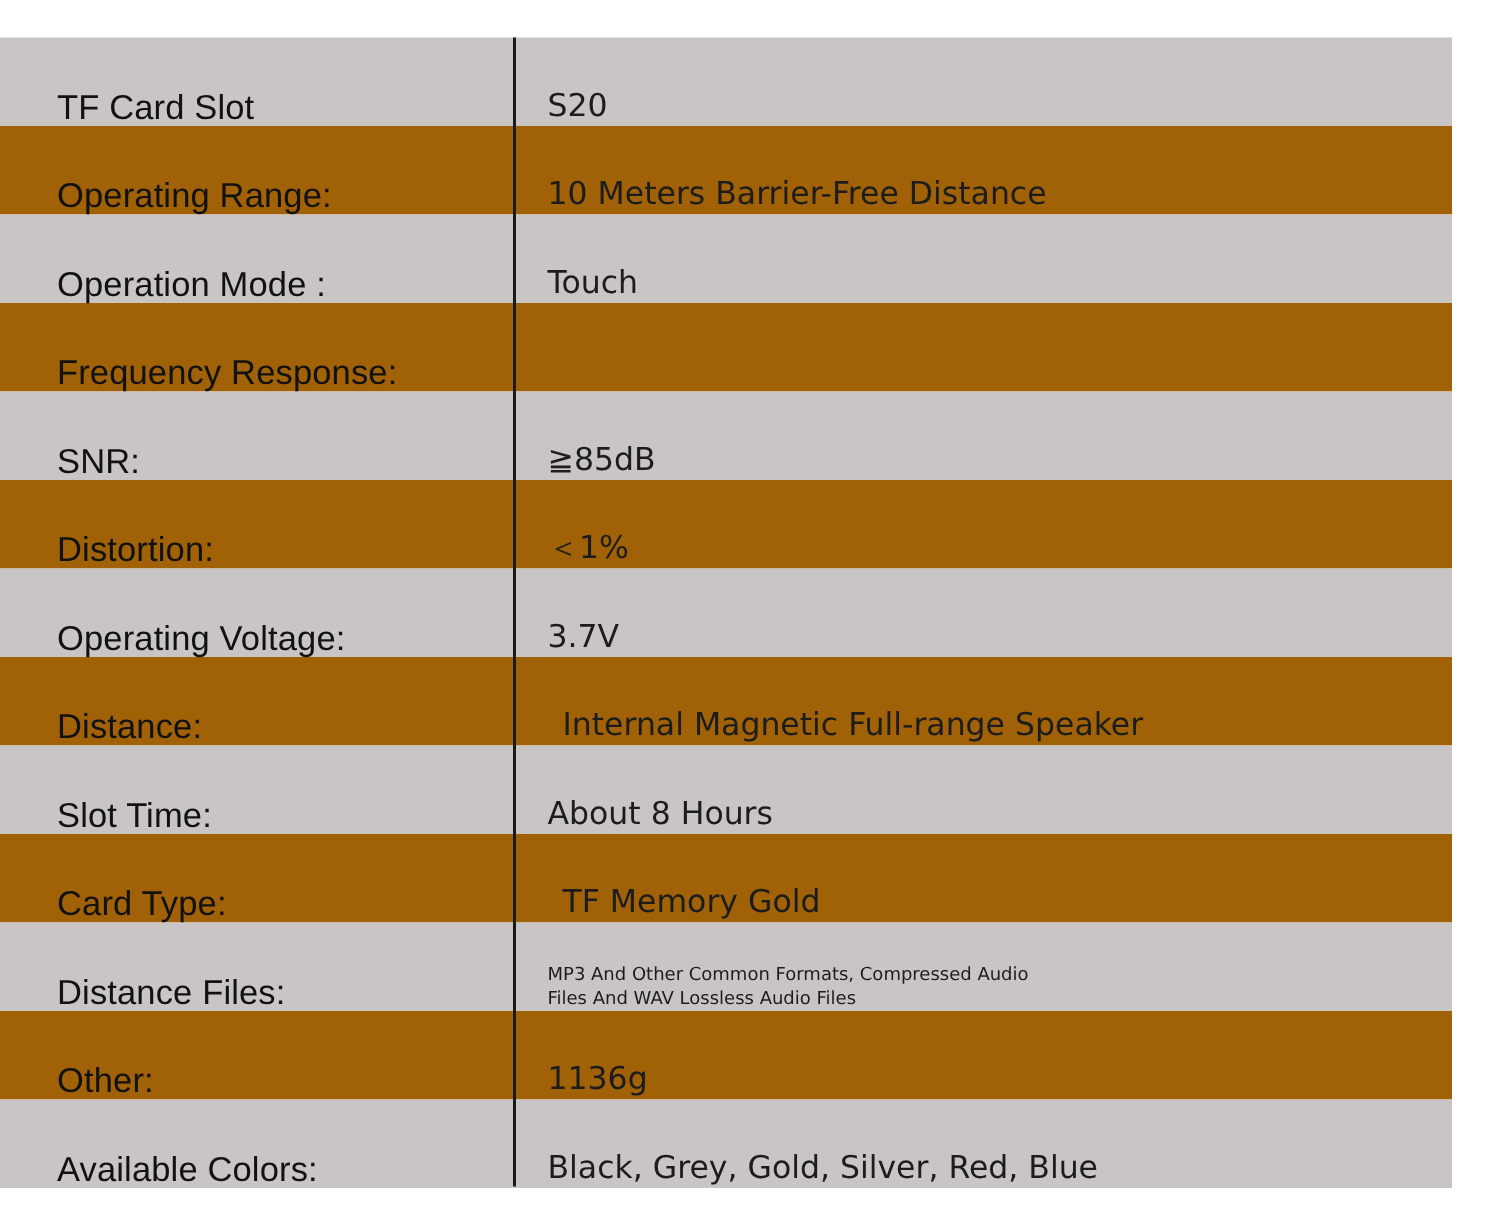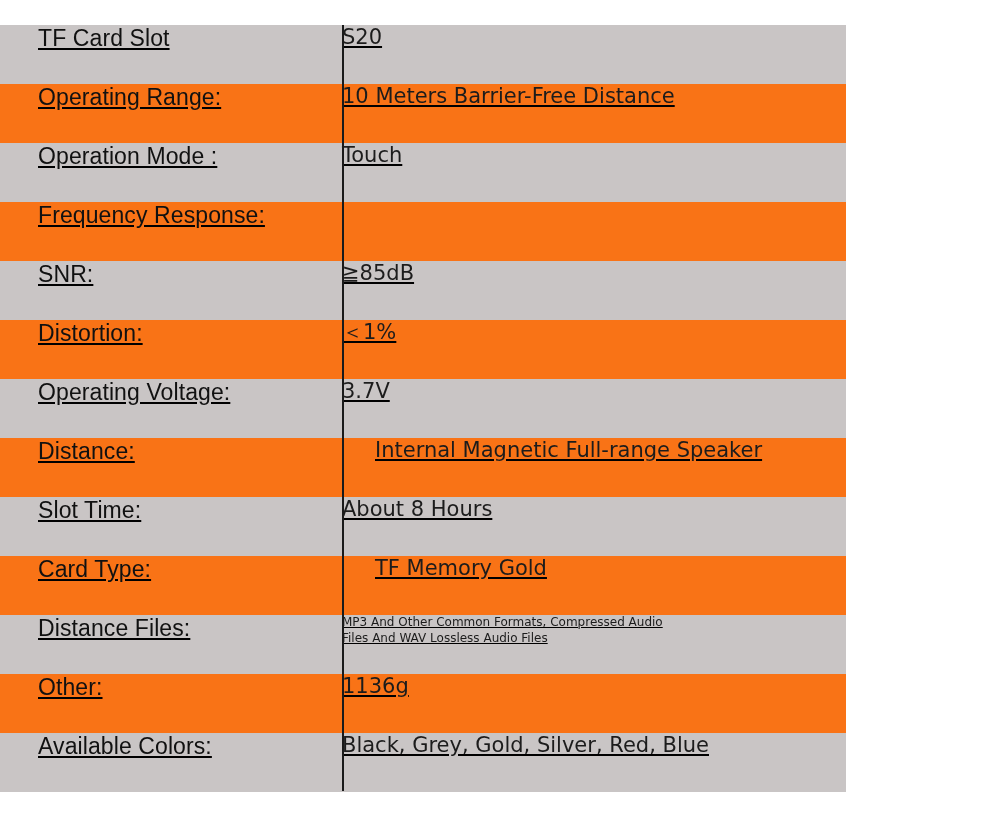--- a/index.html
+++ b/index.html
@@ -28,28 +28,27 @@
     left: 342px;
     top: 25px;
     width: 2px;
     height: 766px;
     background: #1a1a1a;
     z-index: 5;
   }
 
   .spec-row {
     display: flex;
-    align-items: flex-start;
+    align-items: flex-end;
     height: 59px;
-    width: 846px;
+    width: 968px;
     box-sizing: border-box;
-    text-decoration: underline;
   }
   .spec-row.odd  { background: #c9c5c5; }
-  .spec-row.even { background: #f97316; }
+  .spec-row.even { background: #a16207; }
 
   .spec-label {
     width: 342px;
     flex: 0 0 342px;
     box-sizing: border-box;
     padding-left: 38px;
     padding-right: 8px;
     display: flex;
     align-items: center;
     font-family: "Liberation Sans", sans-serif;
@@ -57,20 +56,21 @@
     font-weight: 400;
     color: #111111;
     letter-spacing: 0.1px;
     line-height: 1.15;
     white-space: nowrap;
   }
 
   .spec-value {
     flex: 1 1 auto;
     box-sizing: border-box;
+    padding-left: 23px;
     padding-right: 10px;
     display: flex;
     align-items: center;
     font-family: "DejaVu Sans", sans-serif;
     font-size: 21px;
     font-weight: 400;
     color: #1c1c1c;
     line-height: 1.22;
     white-space: pre-wrap;
   }

